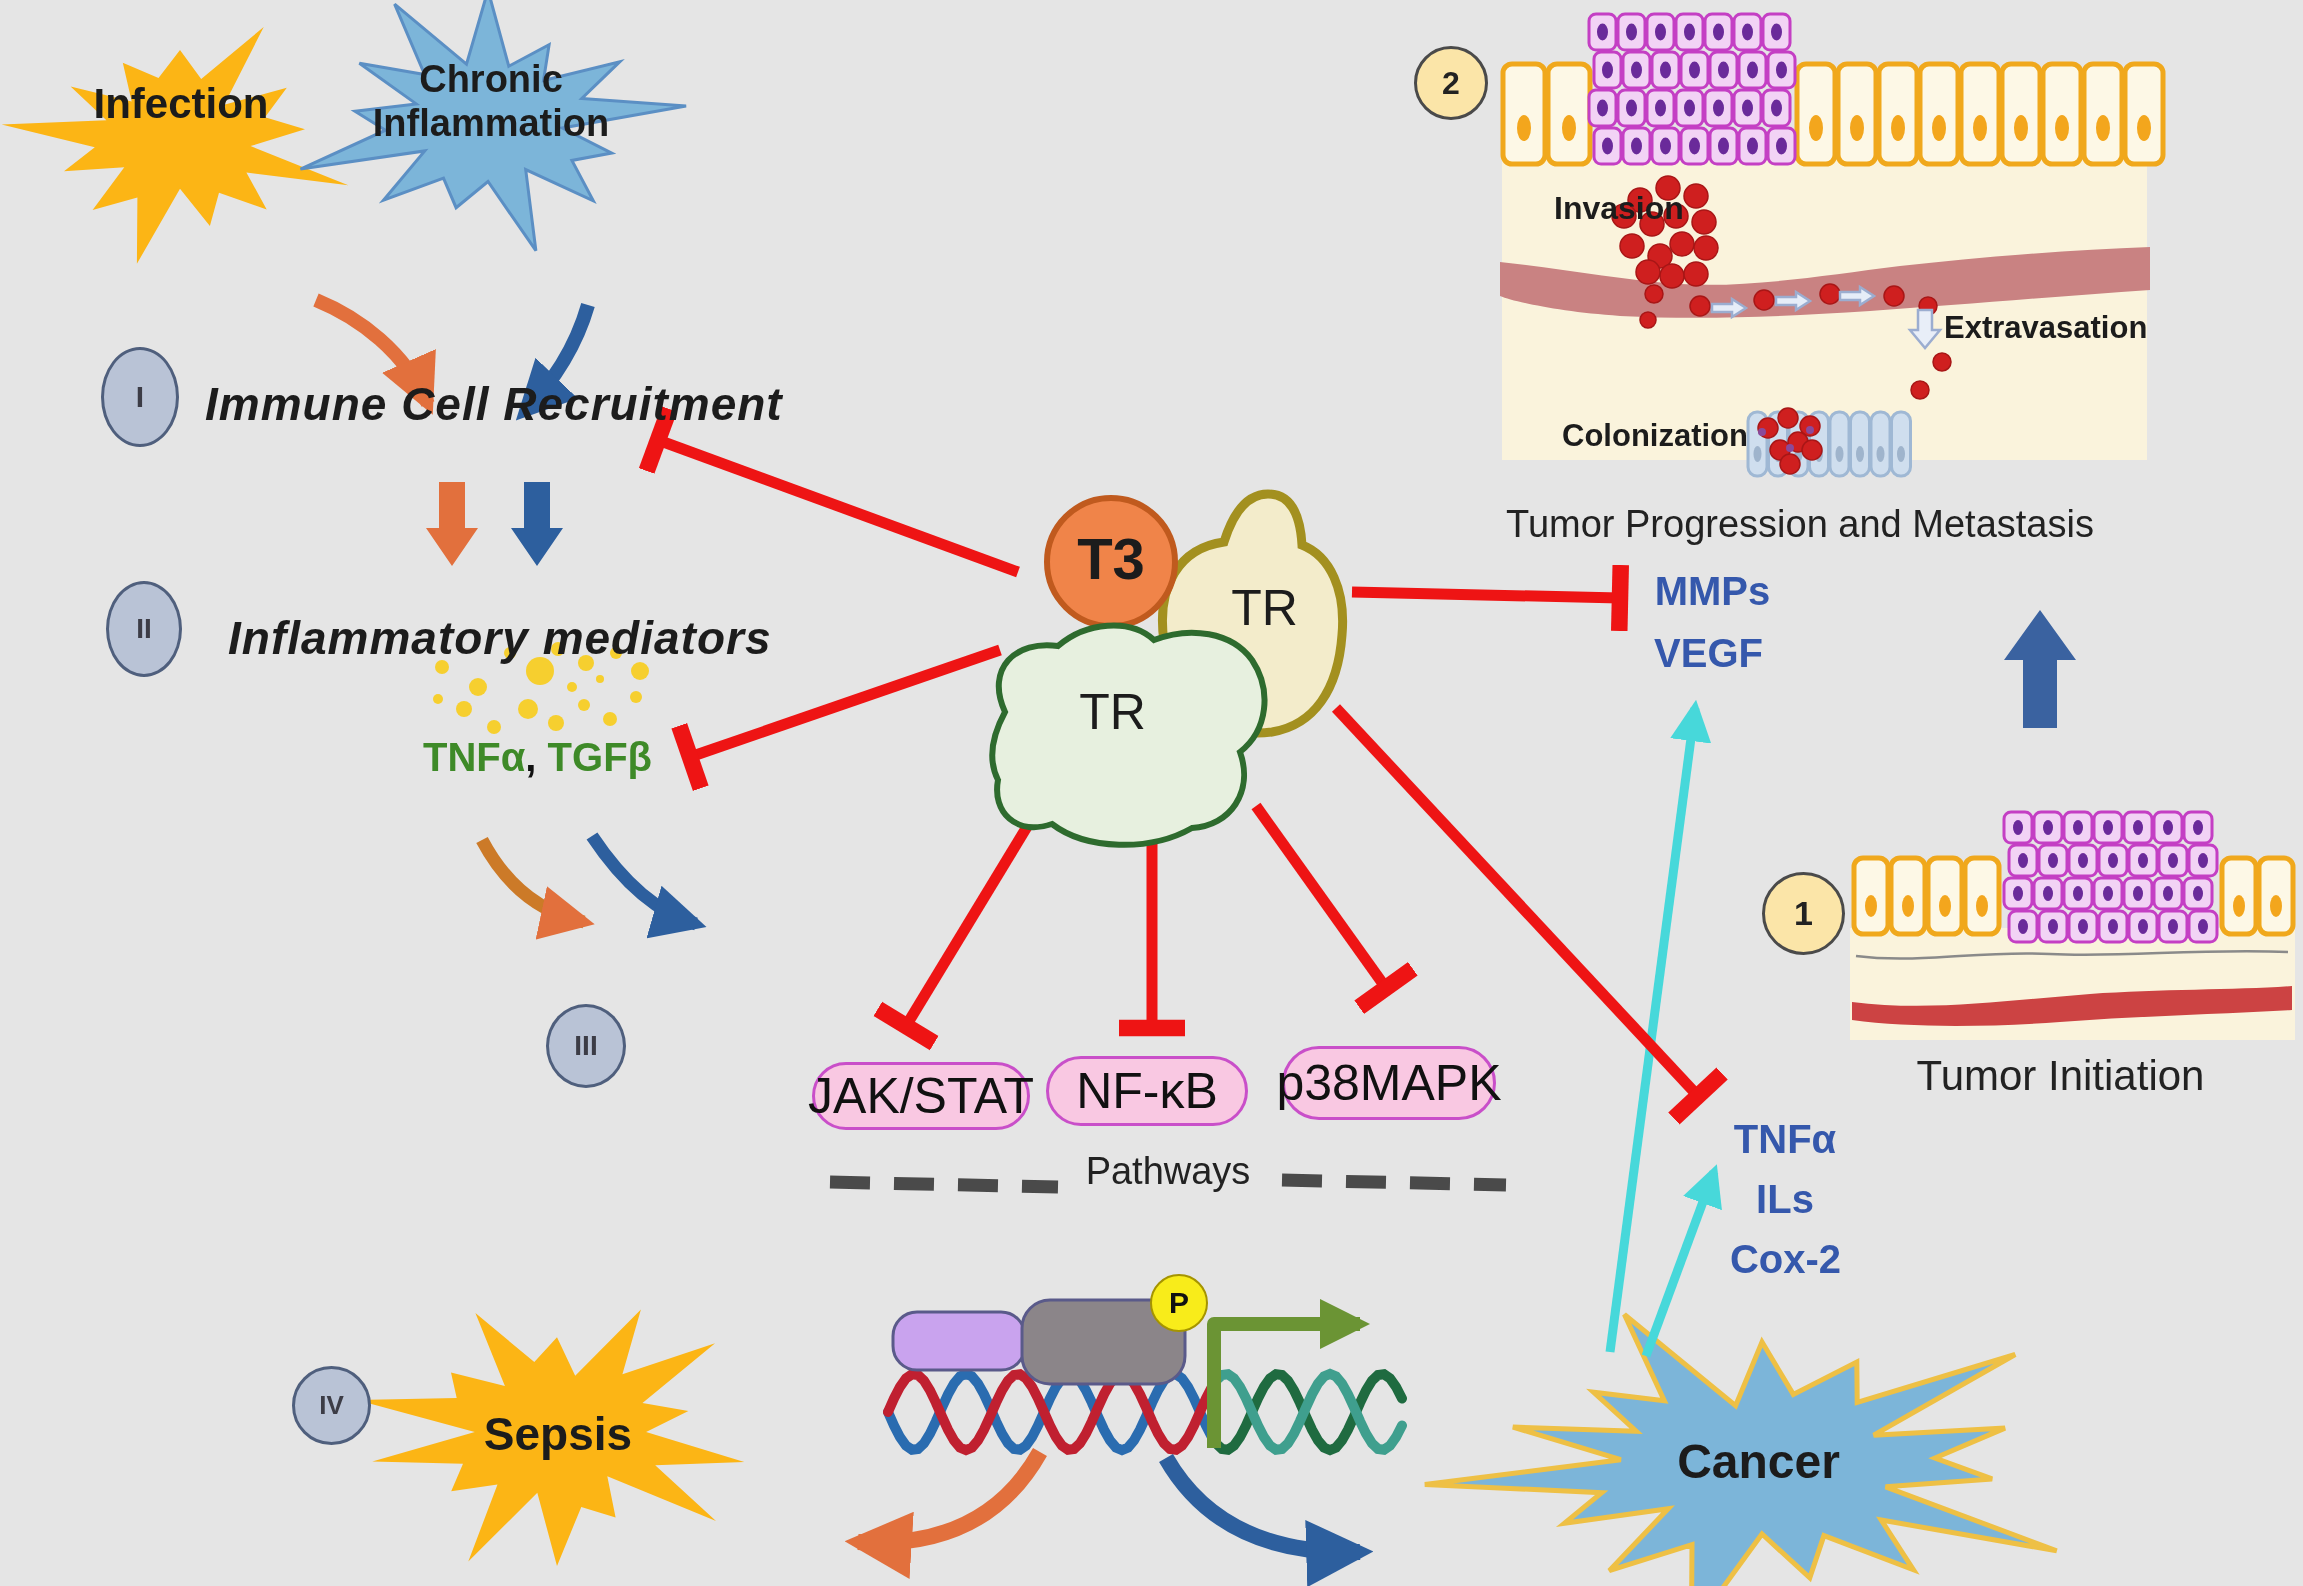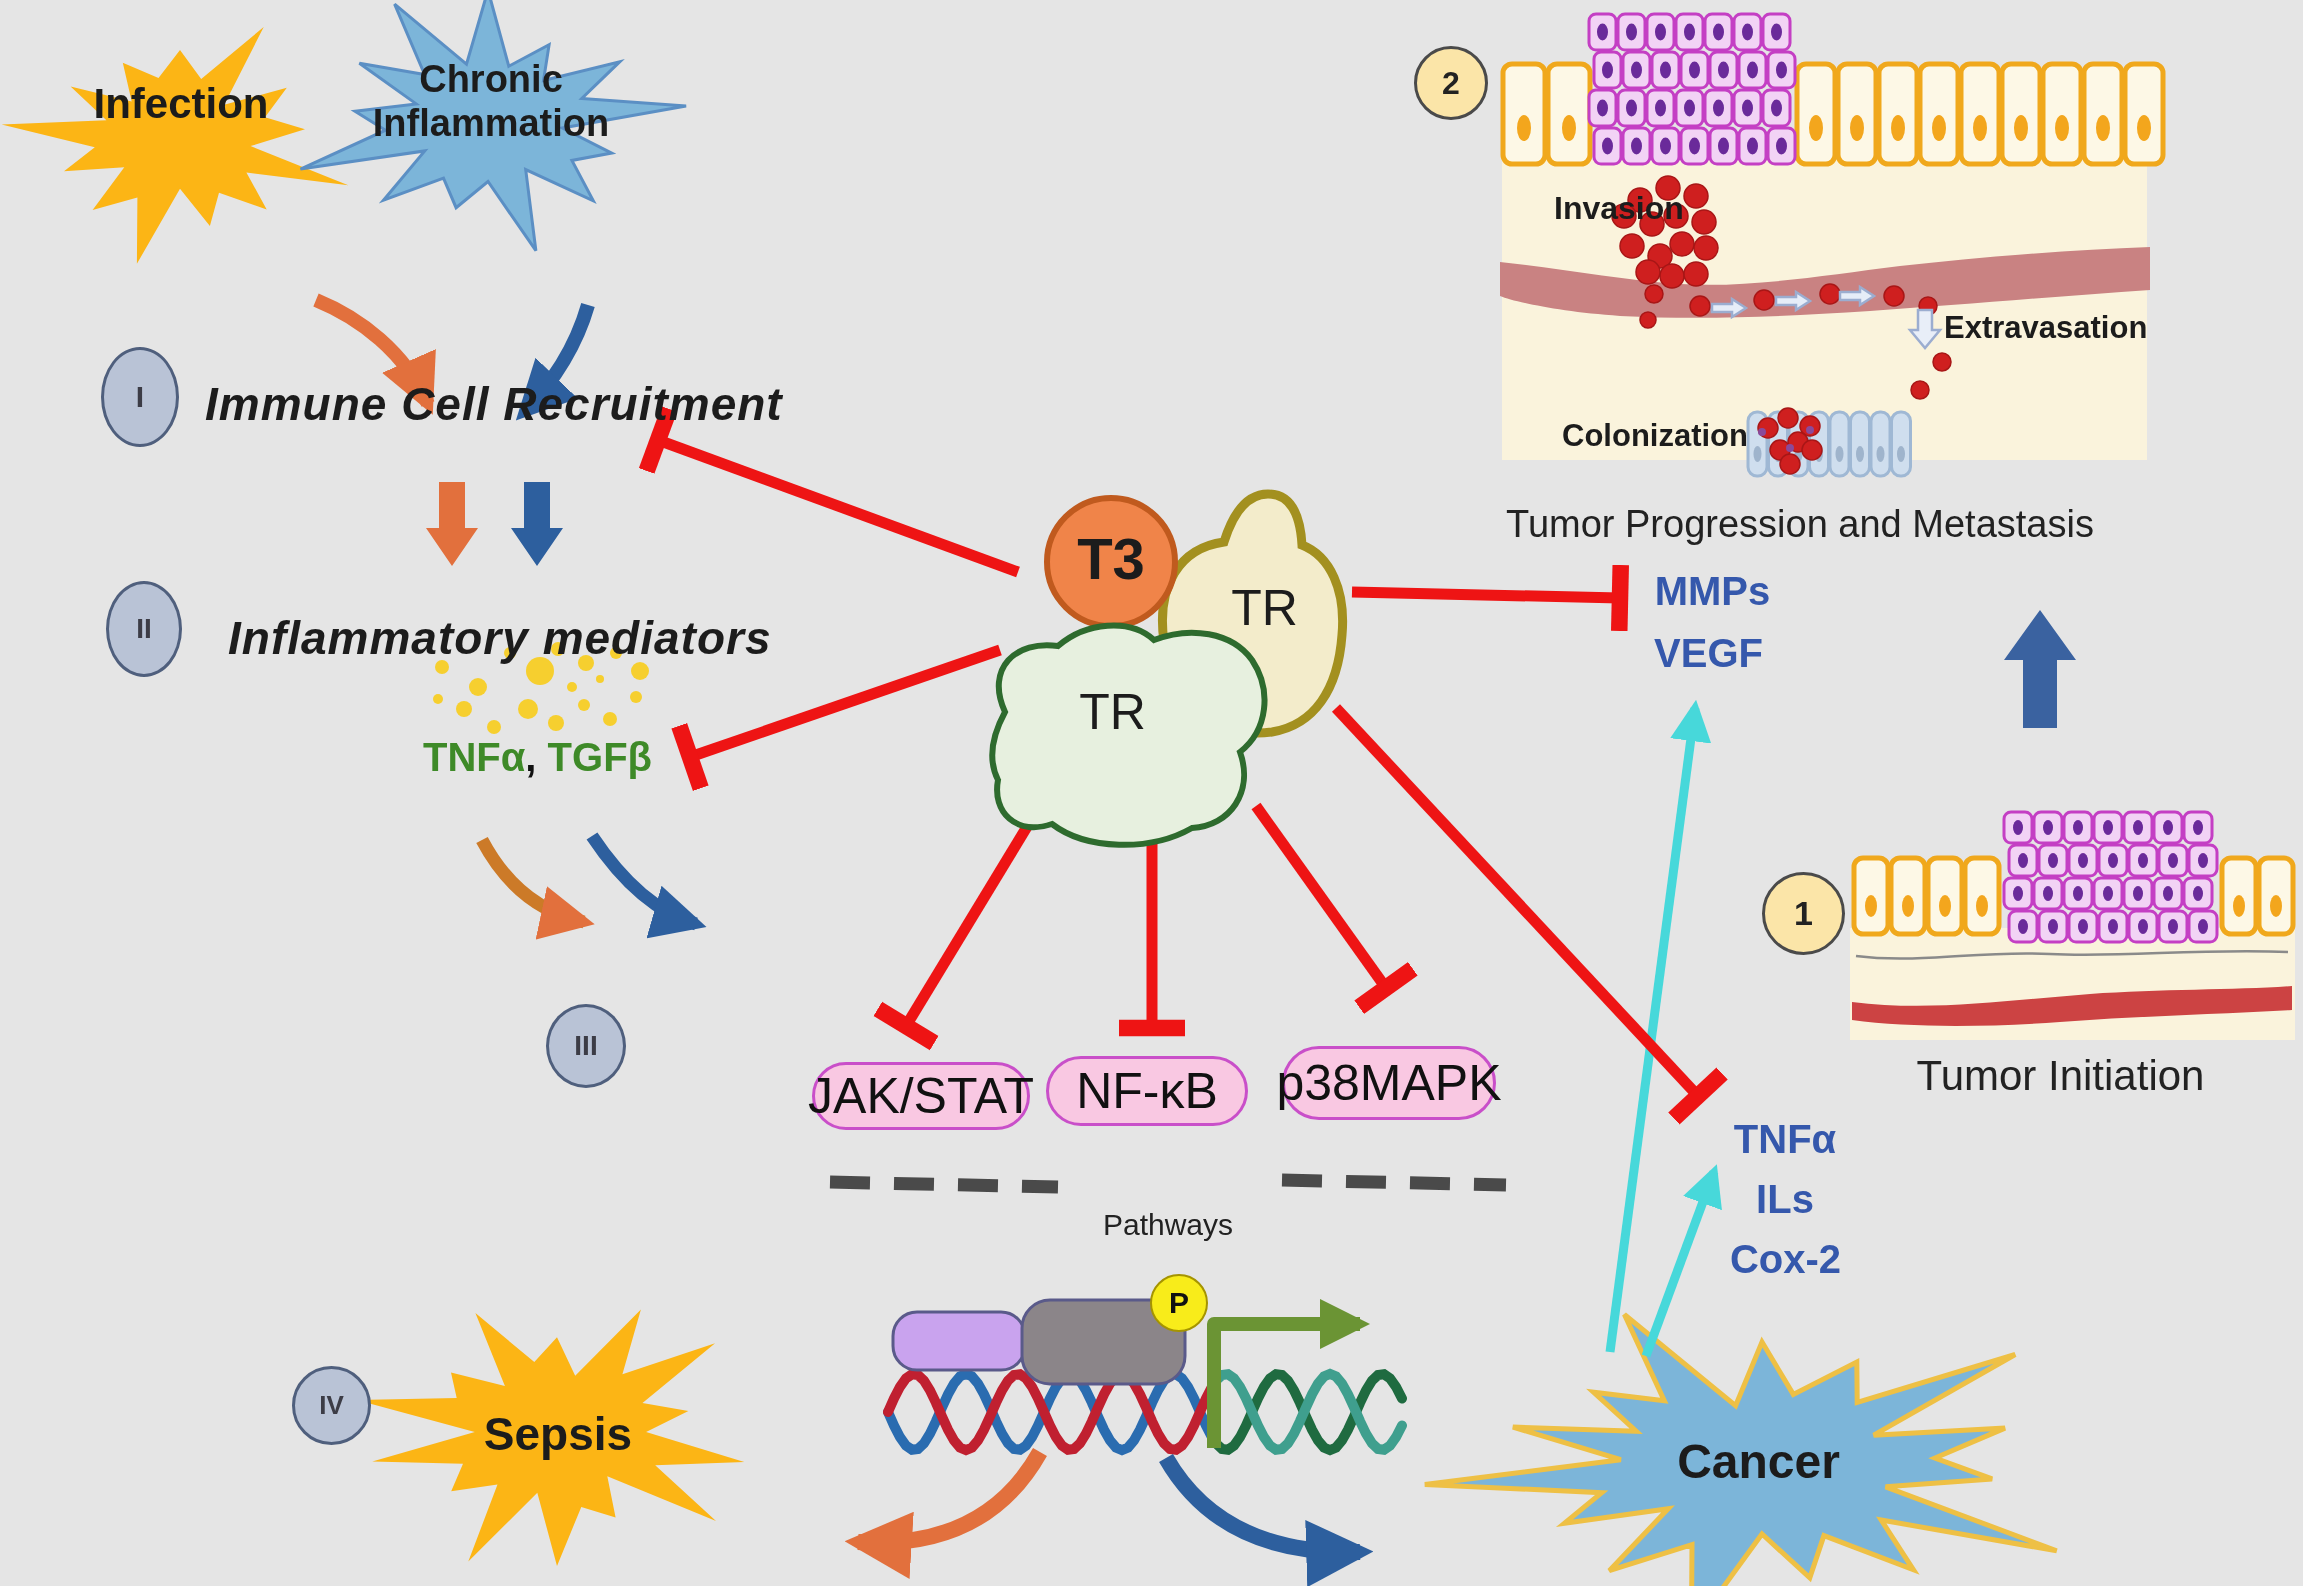--- a/index.html
+++ b/index.html
@@ -365,21 +365,21 @@
 
 <div class="pill" style="left:812px;top:1062px;width:212px;height:62px;">
       <span>JAK/STAT</span>
     </div>
 <div class="pill" style="left:1046px;top:1056px;width:196px;height:64px;">
       <span>NF-κB</span>
     </div>
 <div class="pill" style="left:1282px;top:1046px;width:208px;height:68px;">
       <span>p38MAPK</span>
     </div>
-<div class="lbl c" style="left:1056px;top:1208px;width:224px;font-size:30px;color:#222;">Pathways</div>
+<div class="lbl c" style="left:1056px;top:1150px;width:224px;font-size:38px;color:#222;">Pathways</div>
 
 <div class="pcirc" style="left:1150px;top:1274px;width:54px;height:54px;font-size:30px;">
       <span>P</span>
     </div>
 
 <div class="lbl blue c" style="left:1640px;top:568px;width:145px;font-size:40px;">MMPs</div>
 <div class="lbl blue c" style="left:1636px;top:630px;width:145px;font-size:40px;">VEGF</div>
 
 <div class="lbl blue c" style="left:1710px;top:1116px;width:150px;font-size:40px;">TNFα</div>
 <div class="lbl blue c" style="left:1710px;top:1176px;width:150px;font-size:40px;">ILs</div>

